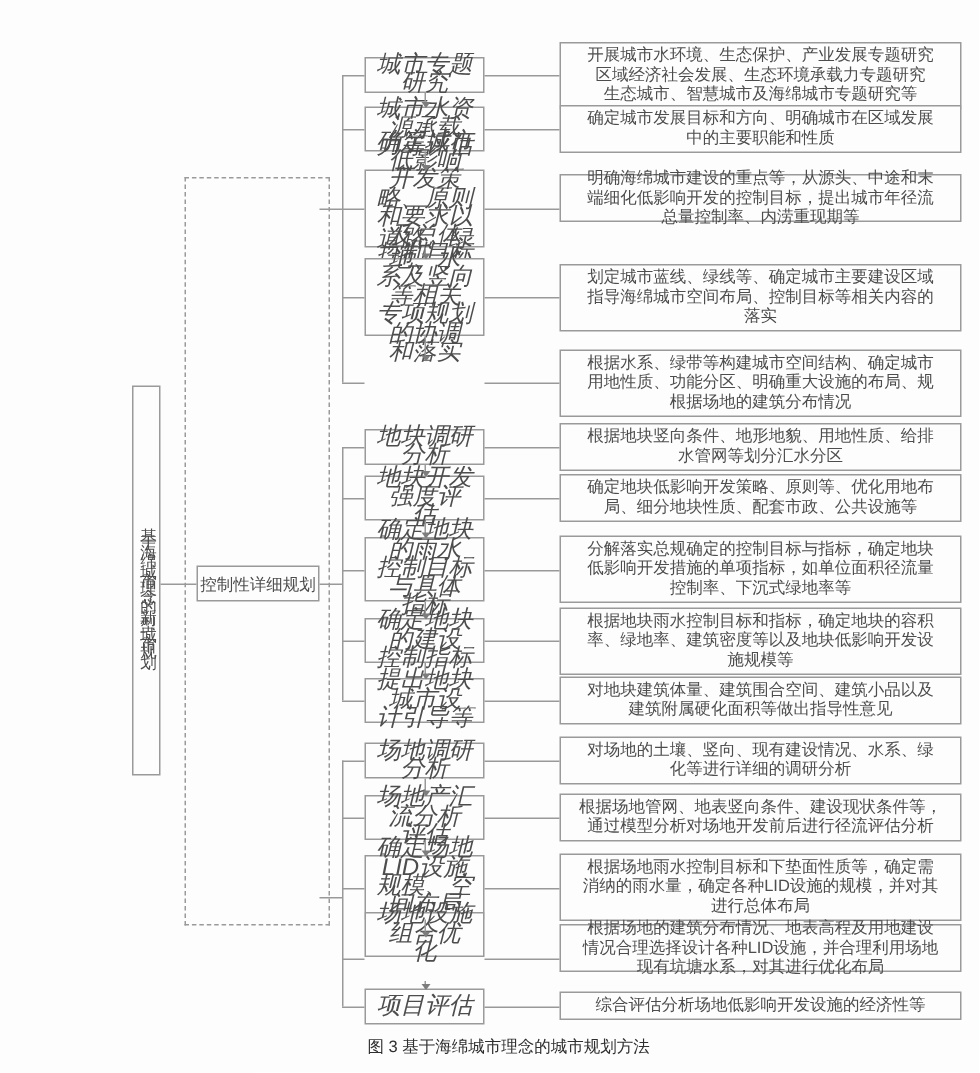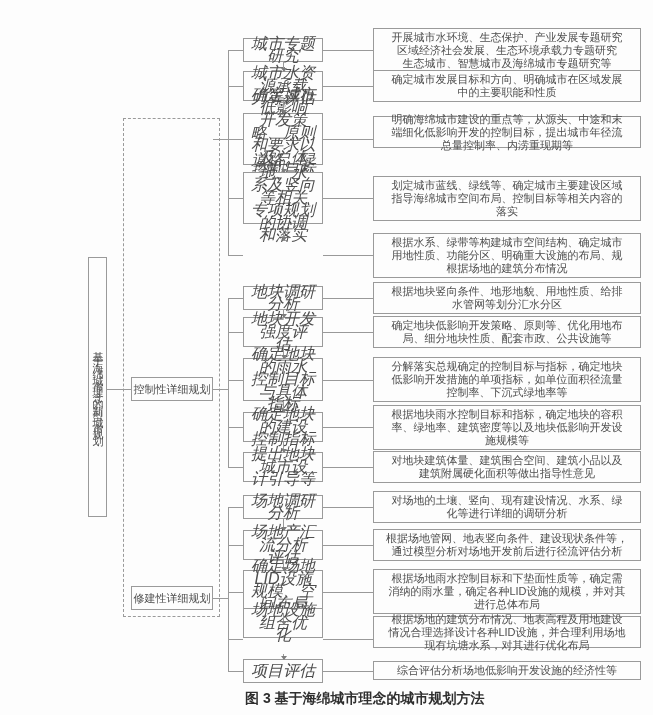--- a/index.html
+++ b/index.html
@@ -34,35 +34,34 @@
   }
   .hline{position:absolute;height:1px;background:var(--line);}
   .vline{position:absolute;width:1px;background:var(--line);}
   .arrow{position:absolute;left:283px;width:1px;background:var(--line);}
   .arrow::after{
     content:'';position:absolute;bottom:-1px;left:-2.5px;width:0;height:0;
     border-left:3px solid transparent;border-right:3px solid transparent;
     border-top:4px solid #7d7d7d;
   }
   .caption{
-    position:absolute;left:245px;top:690px;font-size:14px;
-    font-weight:bold;color:#2f2f2f;white-space:nowrap;
+    position:absolute;left:245px;top:690px;font-size:11px;
+    font-weight:normal;color:#2f2f2f;white-space:nowrap;
   }
 </style>
 </head>
 <body>
 
 <div class="stage">
 
   <div class="box rootbox">基于海绵城市理念的新型城市规划</div>
 
   <div class="dashed"></div>
 
   <div class="box glabel" style="top:377px">控制性详细规划</div>
-  <div class="box glabel" style="top:586px">修建性详细规划</div>
 
   <div class="box step" style="top:38px;height:24px">城市专题研究</div>
   <div class="box step" style="top:71px;height:30px">城市水资源承载
 力等评估</div>
   <div class="box step" style="top:113px;height:52px">确定城市低影响
 开发策略、原则
 和要求以及总体
 控制目标等</div>
   <div class="box step" style="top:172px;height:52px">道路、绿地、水
 系及竖向等相关

